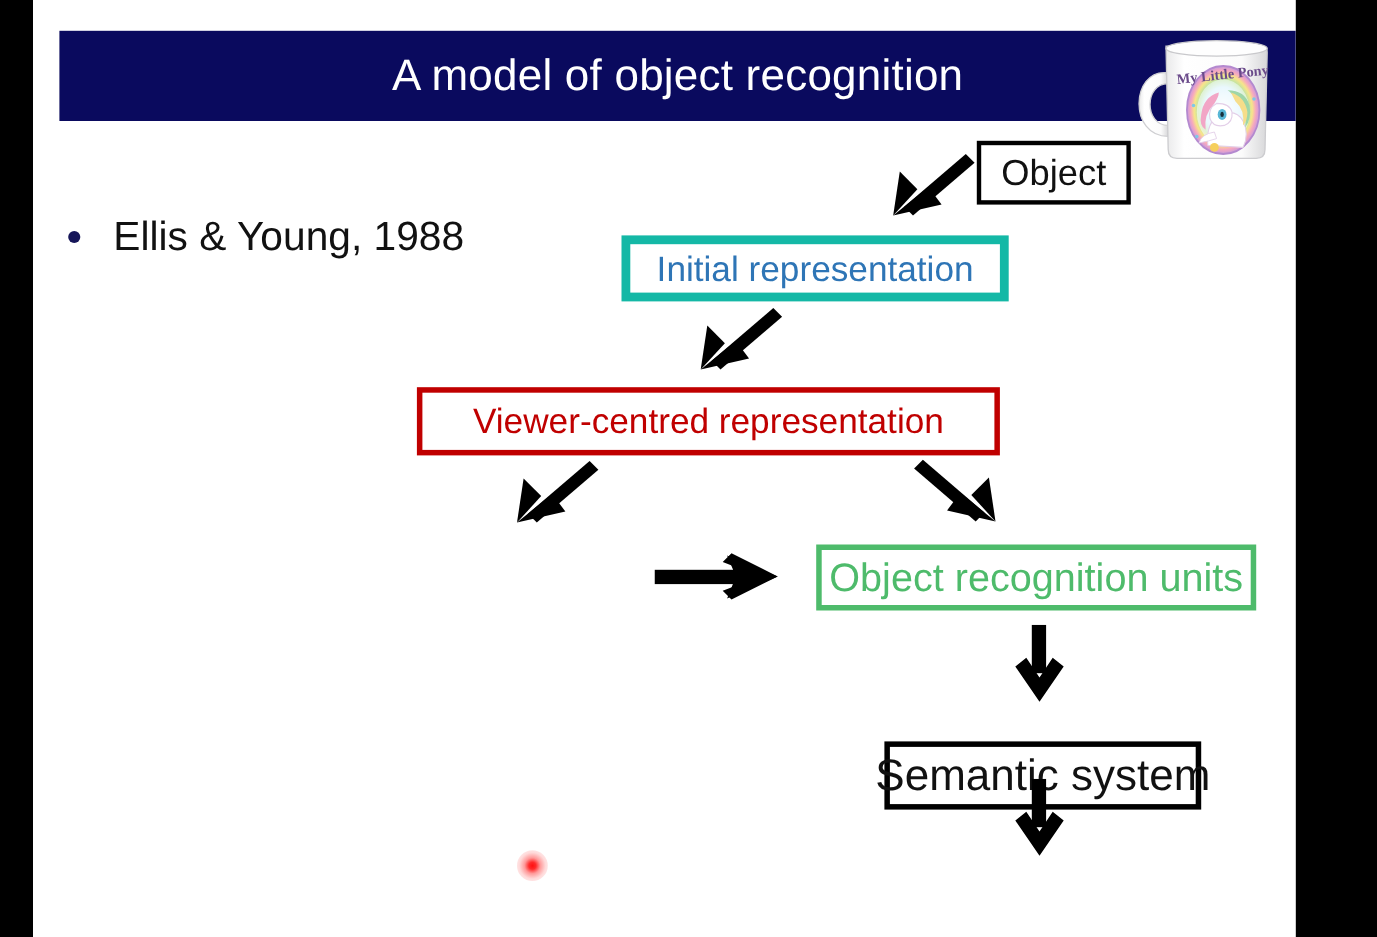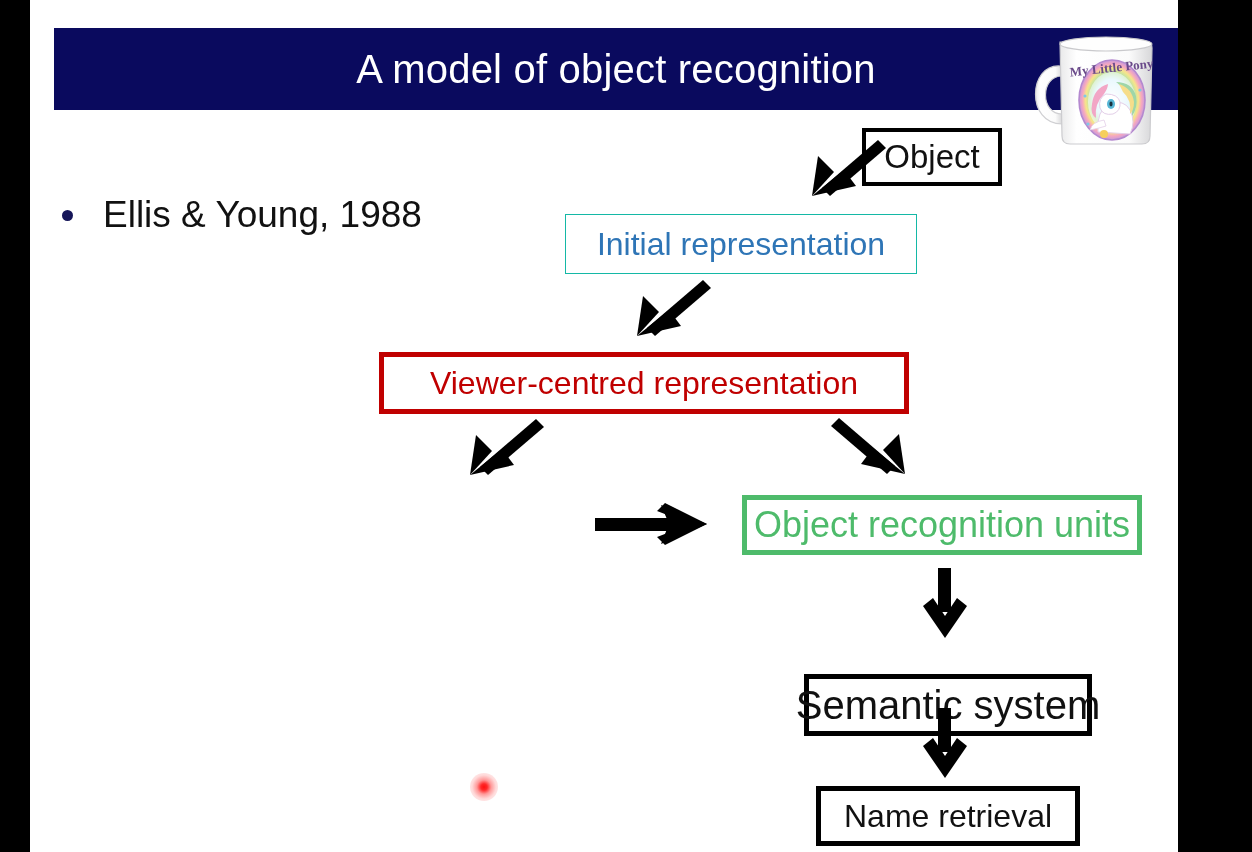--- a/index.html
+++ b/index.html
@@ -104,30 +104,30 @@
     position: absolute;
     box-sizing: border-box;
     background: #ffffff;
     display: flex;
     align-items: center;
     justify-content: center;
     white-space: nowrap;
     font-family: "Liberation Sans", sans-serif;
   }
   .box-object {
-    left: 832px; top: 128px;
+    left: 858px; top: 128px;
     width: 140px; height: 58px;
     border: 4px solid #000000;
     color: #111111;
     font-size: 33px;
   }
   .box-initial {
     left: 535px; top: 214px;
     width: 352px; height: 60px;
-    border: 1px solid #14b8a6;
+    border: 8px solid #14b8a6;
     color: #2E75B6;
     font-size: 32px;
   }
   .box-viewer {
     left: 349px; top: 352px;
     width: 530px; height: 62px;
     border: 5px solid #C00000;
     color: #C00000;
     font-size: 32px;
   }
@@ -272,23 +272,20 @@
 
 
     <div class="box box-oru">
       <span>Object recognition units</span>
     </div>
 
     <div class="box box-semantic">
       <span>Semantic system</span>
     </div>
 
-    <div class="box box-name">
-      <span>Name retrieval</span>
-    </div>
 
     <div class="arrow arr-obj-initial">
       <svg width="92" height="68" viewBox="0 0 92 68">
         <g fill="#000000">
           <path d="M86 4 L 30 52 L 22 44 L 78 -4 Z" transform="translate(0,6)"></path>
           <path d="M12 58 L 18 18 L 34 34 Z"></path>
           <path d="M12 58 L 56 48 L 44 32 Z"></path>
         </g>
       </svg>
     </div>

